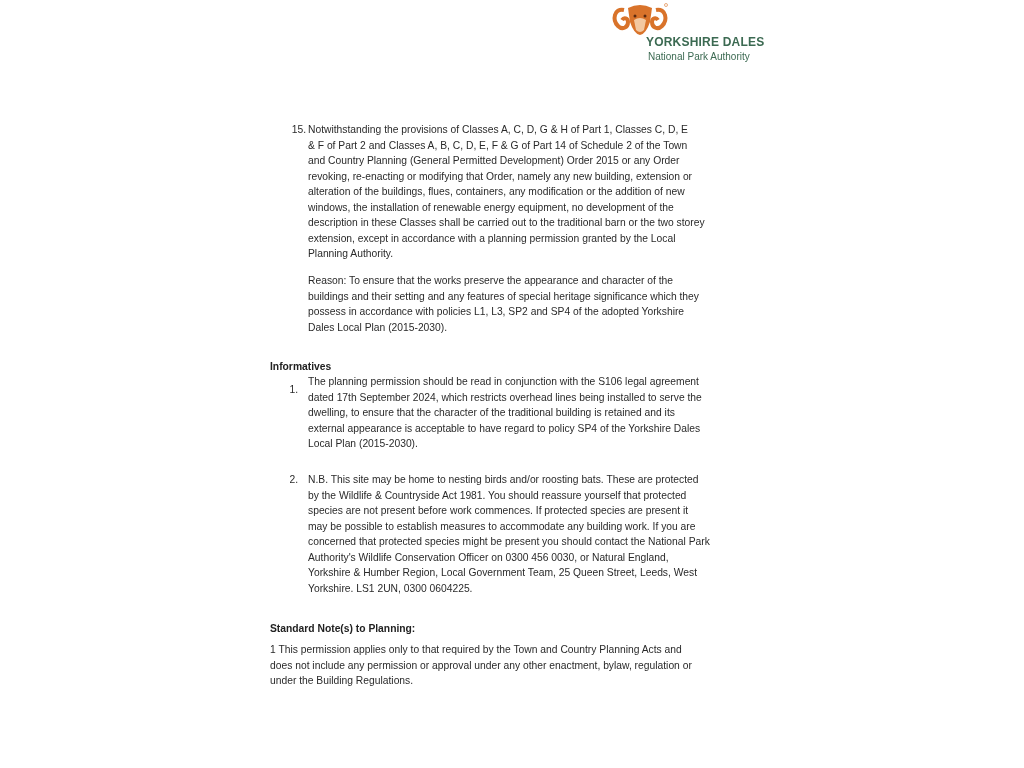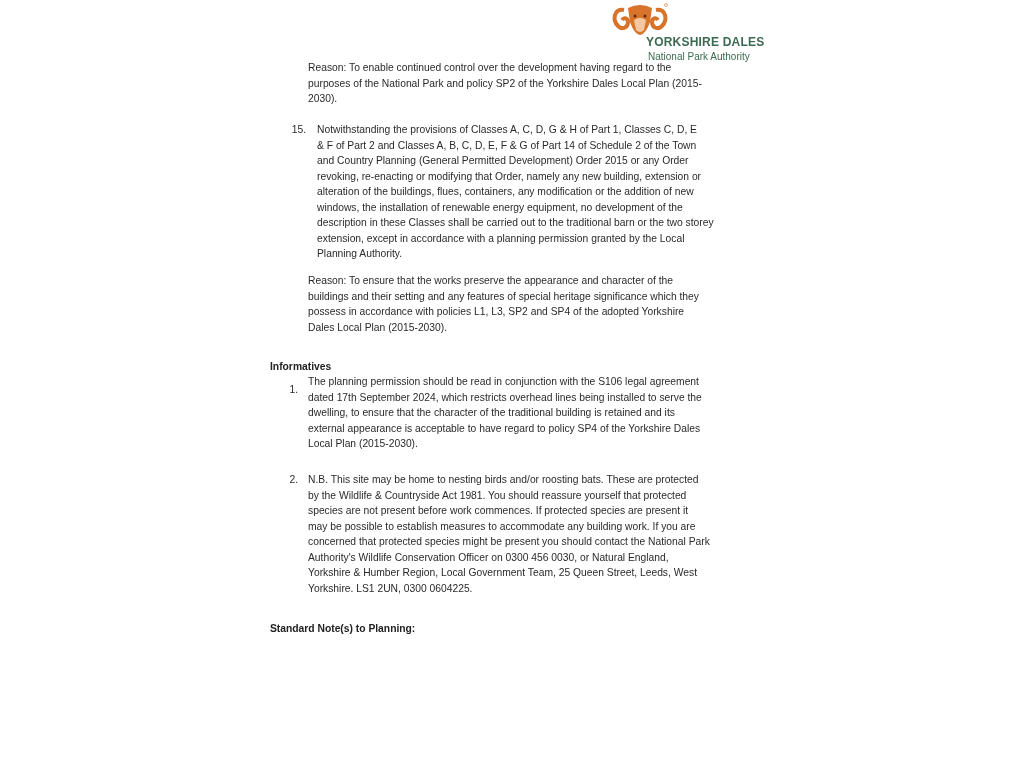--- a/index.html
+++ b/index.html
@@ -125,26 +125,23 @@
 
       <path d="M24 18 Q30 14 36 18 L34 28 Q30 32 26 28 Z" fill="#f3c8a0"></path>
       <circle cx="25" cy="14" r="1.5" fill="#5a2a10"></circle>
       <circle cx="35" cy="14" r="1.5" fill="#5a2a10"></circle>
       <circle cx="56" cy="3" r="1.5" fill="none" stroke="#d9732a" stroke-width="0.6"></circle>
     </svg>
     <div class="name">YORKSHIRE DALES</div>
     <div class="sub">National Park Authority</div>
   </div>
 
-  <div class="block para-indent" style="top:60px;">Reason: To enable continued control over the development having regard to the
-purposes of the National Park and policy SP2 of the Yorkshire Dales Local Plan (2015-
-2030).</div>
 
   <div class="num" style="left:282px; top:122px; width:24px;">15.</div>
-  <div class="block para-indent" style="top:122px;margin-left:9px;">Notwithstanding the provisions of Classes A,  C,  D,  G &amp; H of Part 1,  Classes C,  D,  E
+  <div class="block para-indent" style="top:122px;">Notwithstanding the provisions of Classes A,  C,  D,  G &amp; H of Part 1,  Classes C,  D,  E
 &amp; F of Part 2 and Classes A,  B,   C,  D,  E,  F &amp; G of Part 14 of Schedule 2 of the Town
 and Country Planning (General Permitted Development) Order 2015 or any Order
 revoking,  re-enacting or modifying that Order,  namely any new building, extension or
 alteration of the buildings,  flues,  containers,  any modification or the addition of new
 windows,  the installation of renewable energy equipment,  no development of the
 description in these Classes shall be carried out to the traditional barn or the two storey
 extension, except in accordance with a planning permission granted by the Local
 Planning Authority.</div>
 
   <div class="block para-indent" style="top:273px;">Reason: To ensure that the works preserve the appearance and character of the
@@ -165,20 +162,23 @@
   <div class="block para-indent" style="top:472px;">N.B. This site may be home to nesting birds and/or roosting bats.  These are protected
 by the Wildlife &amp; Countryside Act 1981.  You should reassure yourself that protected
 species are not present before work commences.  If protected species are present it
 may be possible to establish measures to accommodate any building work.  If you are
 concerned that protected species might be present you should contact the National Park
 Authority's Wildlife Conservation Officer on 0300 456 0030, or Natural England,
 Yorkshire &amp; Humber Region, Local Government Team, 25 Queen Street, Leeds, West
 Yorkshire. LS1 2UN, 0300 0604225.</div>
 
   <div class="heading" style="top:621px;">Standard Note(s) to Planning:</div>
+  <div class="block body-left" style="top:642px;">1 This permission applies only to that required by the Town and Country Planning Acts and
+does not include any permission or approval under any other enactment, bylaw, regulation or
+under the Building Regulations.</div>
 
   <div class="iip-logo">
     <svg class="wreath" viewBox="0 0 36 36">
       <g fill="#3a3a48">
         <ellipse cx="18" cy="3" rx="2.2" ry="1.4"></ellipse>
         <ellipse cx="11" cy="5" rx="2.2" ry="1.4" transform="rotate(-30 11 5)"></ellipse>
         <ellipse cx="6" cy="10" rx="2.2" ry="1.4" transform="rotate(-60 6 10)"></ellipse>
         <ellipse cx="3.5" cy="17" rx="2.2" ry="1.4" transform="rotate(-85 3.5 17)"></ellipse>
         <ellipse cx="4.5" cy="24" rx="2.2" ry="1.4" transform="rotate(-115 4.5 24)"></ellipse>
         <ellipse cx="9" cy="30" rx="2.2" ry="1.4" transform="rotate(-140 9 30)"></ellipse>

